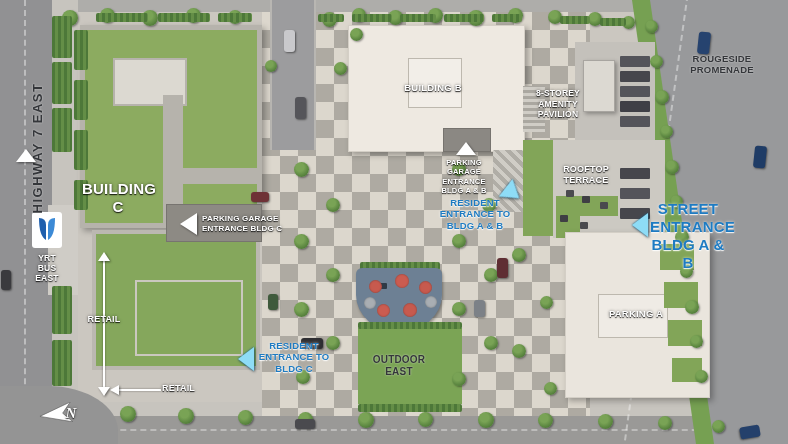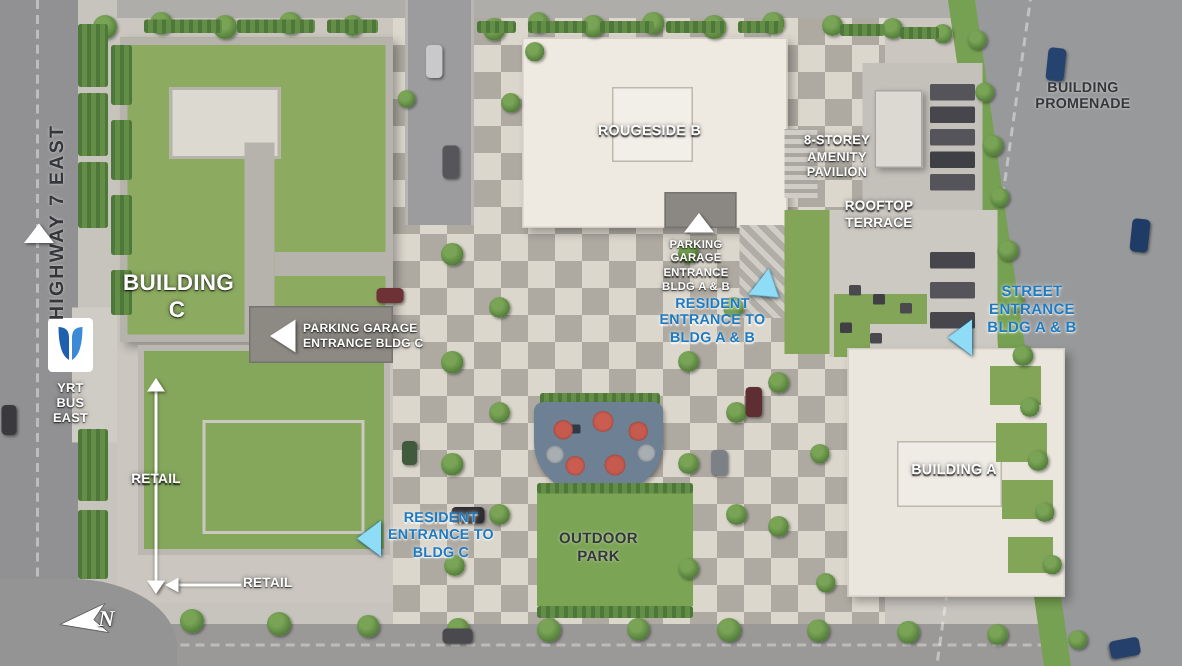--- a/index.html
+++ b/index.html
@@ -226,57 +226,57 @@
   <div class="lbl lbl-white" style="left:24px;top:254px;width:46px;font-size:8.5px;line-height:1.15;">YRT
 BUS
 EAST</div>
 
   <div class="lbl lbl-white" style="left:82px;top:180px;width:72px;font-size:15px;">BUILDING C</div>
 
   <div class="tri tri-left-white" style="left:180px;top:213px;"></div>
   <div class="lbl lbl-white" style="left:202px;top:214px;width:92px;font-size:8px;text-align:left;line-height:1.3;">PARKING GARAGE
 ENTRANCE BLDG C</div>
 
-  <div class="lbl lbl-white" style="left:396px;top:82px;width:74px;font-size:9.5px;">ROUGESIDE B</div>
+  <div class="lbl lbl-white" style="left:396px;top:82px;width:74px;font-size:9.5px;">BUILDING B</div>
 
   <div class="tri tri-up-white" style="left:456px;top:142px;"></div>
   <div class="lbl lbl-white" style="left:434px;top:158px;width:60px;font-size:7.5px;line-height:1.25;">PARKING
 GARAGE
 ENTRANCE
 BLDG A &amp; B</div>
 
   <div class="tri tri-right-cyan" style="left:504px;top:182px;transform:rotate(38deg);"></div>
   <div class="lbl lbl-blue" style="left:430px;top:197px;width:90px;font-size:9.5px;">RESIDENT
 ENTRANCE TO
 BLDG A &amp; B</div>
 
   <div class="lbl lbl-white" style="left:518px;top:88px;width:80px;font-size:8.5px;line-height:1.25;">8-STOREY
 AMENITY
 PAVILION</div>
 
-  <div class="lbl lbl-white" style="left:548px;top:132px;width:76px;font-size:9px;">ROOFTOP
+  <div class="lbl lbl-white" style="left:548px;top:164px;width:76px;font-size:9px;">ROOFTOP
 TERRACE</div>
 
-  <div class="lbl lbl-dark" style="left:678px;top:53px;width:88px;font-size:9.5px;">BUILDING
+  <div class="lbl lbl-dark" style="left:678px;top:53px;width:88px;font-size:9.5px;">ROUGESIDE
 PROMENADE</div>
 
   <div class="tri tri-left-cyan" style="left:632px;top:213px;"></div>
-  <div class="lbl lbl-blue" style="left:650px;top:189px;width:76px;font-size:10px;text-align:center;">STREET
+  <div class="lbl lbl-blue" style="left:650px;top:200px;width:76px;font-size:15px;text-align:center;">STREET
 ENTRANCE
 BLDG A &amp; B</div>
 
-  <div class="lbl lbl-white" style="left:598px;top:308px;width:76px;font-size:9.5px;">BUILDING A</div>
+  <div class="lbl lbl-white" style="left:598px;top:308px;width:76px;font-size:9.5px;">PARKING A</div>
 
   <div class="tri tri-left-cyan" style="left:238px;top:347px;"></div>
   <div class="lbl lbl-blue" style="left:252px;top:340px;width:84px;font-size:9.5px;">RESIDENT
 ENTRANCE TO
 BLDG C</div>
 
   <div class="lbl lbl-dark" style="left:364px;top:354px;width:70px;font-size:10px;">OUTDOOR
-PARK</div>
+EAST</div>
 
   <div class="arrow-line" style="left:103px;top:260px;width:2px;height:128px;"></div>
   <div class="tri tri-up-sm" style="left:98px;top:252px;"></div>
   <div class="tri tri-down-sm" style="left:98px;top:387px;"></div>
   <div class="lbl lbl-white" style="left:81px;top:314px;width:46px;font-size:9px;">RETAIL</div>
 
   <div class="arrow-line" style="left:119px;top:389px;width:42px;height:2px;"></div>
   <div class="tri tri-left-sm" style="left:110px;top:385px;"></div>
   <div class="lbl lbl-white" style="left:162px;top:383px;width:46px;font-size:9px;text-align:left;">RETAIL</div>
 

